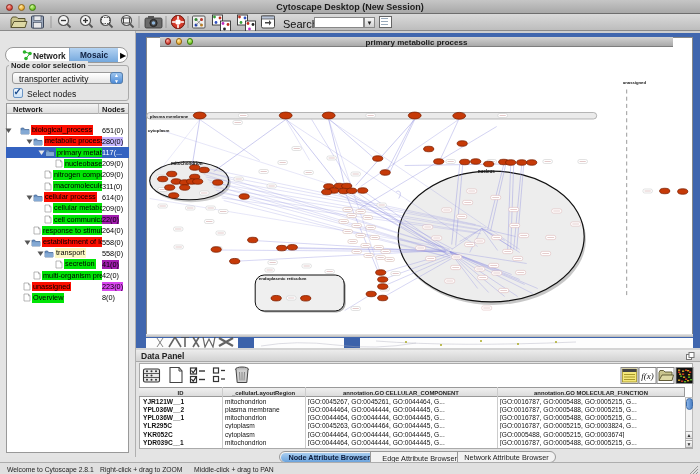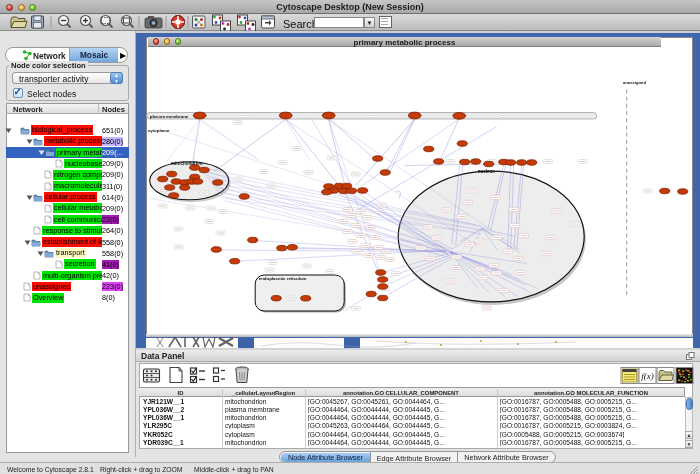--- a/index.html
+++ b/index.html
@@ -25,35 +25,35 @@
 #combo { position:absolute; left:12px; top:41px; width:111px; height:11.5px; background:linear-gradient(#fff,#e6e6e6); border:1px solid #999; border-radius:3px; font-size:8.5px; color:#111; padding:0.5px 0 0 6px; }
 #combobtn { position:absolute; left:110px; top:41px; width:13px; height:11.5px; background:linear-gradient(#9cc4ee,#4e8cd8); border:1px solid #5580b0; border-radius:3px; color:#fff; font-size:5px; line-height:5.5px; text-align:center; }
 #cbx { position:absolute; left:13px; top:57px; width:9.5px; height:9.5px; background:linear-gradient(#eef5fc,#cfe3f6); border:1.3px solid #6a94c4; border-radius:2px; }
 #cbxmark { position:absolute; left:13.5px; top:54.5px; font-size:10px; color:#1c4c8c; font-weight:bold; }
 #cbxlbl { position:absolute; left:27px; top:58px; font-size:8.5px; color:#111; }
 #treepanel { position:absolute; left:6px; top:72px; width:123px; height:350px; background:#fff; border:1px solid #999; }
 #treehdr { position:absolute; left:0; top:0; width:121px; height:9.5px; background:linear-gradient(#f4f4f4,#dedede); border-bottom:1px solid #aaa; font-size:7.5px; font-weight:bold; color:#222; }
 #tree { position:absolute; left:0px; top:0px; width:136px; height:457px; font-size:7.3px; }
 #desktop { position:absolute; left:136px; top:31px; width:564px; height:319px; background:#4066ae; border-top:2px solid #cfcfcf; }
 #frame { position:absolute; left:146px; top:36.5px; width:547px; height:300px; background:#fff; border:1px solid #888; }
-#ftitle { position:absolute; left:148px; top:36.5px; width:513px; height:10.5px; background:linear-gradient(#d2d2d2,#a9a9a9); border-bottom:1px solid #7e7e7e; }
+#ftitle { position:absolute; left:160px; top:36.5px; width:513px; height:10.5px; background:linear-gradient(#d2d2d2,#a9a9a9); border-bottom:1px solid #7e7e7e; }
 #ftitle .t { position:absolute; width:100%; text-align:center; top:1.5px; font-size:8px; font-weight:bold; color:#1a1a1a; }
 .ftl { position:absolute; width:6.6px; height:6.6px; border-radius:50%; top:1.8px; }
 #sliver { position:absolute; left:146px; top:337.5px; width:547px; height:10px; background:#fdfdfd; }
 #dpanel { position:absolute; left:136px; top:350px; width:564px; height:112px; background:#e4e4e4; }
 #dptitle { position:absolute; left:136px; top:350px; width:564px; height:11.5px; background:linear-gradient(#ececec,#d2d2d2); border-bottom:1px solid #a8a8a8; font-size:8.5px; font-weight:bold; color:#222; padding:1px 0 0 5px; }
 #dpinner { position:absolute; left:139px; top:363px; width:554px; height:85.5px; background:#fff; border:1px solid #aaa; }
 #dtblhdr { position:absolute; left:139px; top:387px; width:546px; height:10px; background:linear-gradient(#efefef,#dcdcdc); border:1px solid #999; border-left:none; font-size:5.9px; font-weight:bold; color:#222; }
 #dtbl { position:absolute; left:139px; top:387px; width:546px; height:61px; font-size:6.6px; color:#111; }
 #vsb { position:absolute; left:685px; top:397px; width:8px; height:51px; background:#f4f4f4; border:1px solid #bbb; }
 #vsbthumb { position:absolute; left:685.5px; top:398px; width:7px; height:12px; background:linear-gradient(90deg,#8ab4e8,#4a7fc4); border-radius:3.5px; border:0.5px solid #3a6aa8; }
 .sbtn { position:absolute; left:685px; width:8px; height:8px; background:linear-gradient(#fafafa,#ddd); border:1px solid #aaa; font-size:5px; text-align:center; line-height:7px; color:#333; }
 #dtabs { position:absolute; left:279px; top:451px; width:277px; height:11.5px; background:#f2f2f2; border:1px solid #999; border-radius:6px; font-size:7.3px; color:#222; }
-#dtab1 { position:absolute; left:1px; top:0.5px; width:89px; height:9.5px; background:linear-gradient(#a8cdf0,#6ba3dc); border-radius:5px 0 0 5px; text-align:center; padding-top:0.7px; font-weight:normal; color:#0c1c3c; }
-#dtab2 { position:absolute; left:90px; top:0; width:88px; height:10.5px; border-left:1px solid #999; border-right:1px solid #999; text-align:center; padding-top:2px; }
+#dtab1 { position:absolute; left:1px; top:0.5px; width:89px; height:9.5px; background:linear-gradient(#a8cdf0,#6ba3dc); border-radius:5px 0 0 5px; text-align:right; padding-top:0.7px; font-weight:bold; color:#0c1c3c; }
+#dtab2 { position:absolute; left:90px; top:0; width:88px; height:10.5px; border-left:1px solid #999; border-right:1px solid #999; text-align:right; padding-top:2px; }
 #dtab3 { position:absolute; left:178px; top:0; width:97px; height:10.5px; text-align:center; padding-top:1.2px; }
 #statusbar { position:absolute; left:0; top:462px; width:700px; height:12px; background:#e0e0e0; border-top:1px solid #adadad; font-size:6.8px; color:#222; }
 .gridv { position:absolute; top:0; width:1px; background:#ccc; }
 </style></head><body>
 <div id="app">
  <div id="titlebar">
   <div class="tl" style="left:6px;background:radial-gradient(circle at 35% 30%,#f8b0a8,#dd4f42 60%,#a02218);border:0.5px solid #8a2018"></div>
   <div class="tl" style="left:17.5px;background:radial-gradient(circle at 35% 30%,#ffe9a8,#eeb53e 60%,#b07812);border:0.5px solid #946612"></div>
   <div class="tl" style="left:29px;background:radial-gradient(circle at 35% 30%,#d2f8a0,#7ed032 60%,#3f8812);border:0.5px solid #417c10"></div>
   <div class="t">Cytoscape Desktop (New Session)</div>
@@ -197,21 +197,21 @@
 </div>
 <div style="position:absolute;left:6px;top:147.0px;width:123px;height:11.2px;background:#3462c0;">
 <svg style="position:absolute;left:32px;top:2px" width="7" height="7">
           <path d="M0.5 1.5 L6.5 1.5 L3.5 6 Z" fill="#e8e8e8"></path>
         </svg>
 <svg style="position:absolute;left:39px;top:1px" width="10" height="9">
           <path d="M1 2.5 L1 8 L9 8 L9 3.5 L4.6 3.5 L3.6 2 L1.5 2 Z" fill="#6b93c4" stroke="#3c5f8e" stroke-width="0.7"></path>
           <path d="M1 4.2 L9 4.2 L9 8 L1 8 Z" fill="#84a9d4"></path>
         </svg>
 <span style="position:absolute;left:50px;top:0.6px;background:#00e405;color:#000;padding:0 1px;white-space:nowrap;max-width:46px;overflow:hidden;display:inline-block;height:9.6px">primary metabo</span>
-<span style="position:absolute;left:96px;top:1px;color:#fff;background:transparent">209(...</span>
+<span style="position:absolute;left:96px;top:1px;color:#fff;background:transparent">117(...</span>
 </div>
 <div style="position:absolute;left:6px;top:158.2px;width:123px;height:11.2px;">
 <svg style="position:absolute;left:49px;top:1px" width="8" height="9">
           <path d="M1 1 L5.5 1 L7 2.8 L7 8 L1 8 Z" fill="#fff" stroke="#999" stroke-width="0.7"></path>
           <path d="M5.5 1 L5.5 2.8 L7 2.8" fill="none" stroke="#999" stroke-width="0.7"></path>
         </svg>
 <span style="position:absolute;left:58px;top:0.6px;background:#00e405;color:#000;padding:0 1px;white-space:nowrap;max-width:38px;overflow:hidden;display:inline-block;height:9.6px">nucleobase-</span>
 <span style="position:absolute;left:96px;top:1px;color:#000;background:#fff">209(0)</span>
 </div>
 <div style="position:absolute;left:6px;top:169.4px;width:123px;height:11.2px;">

